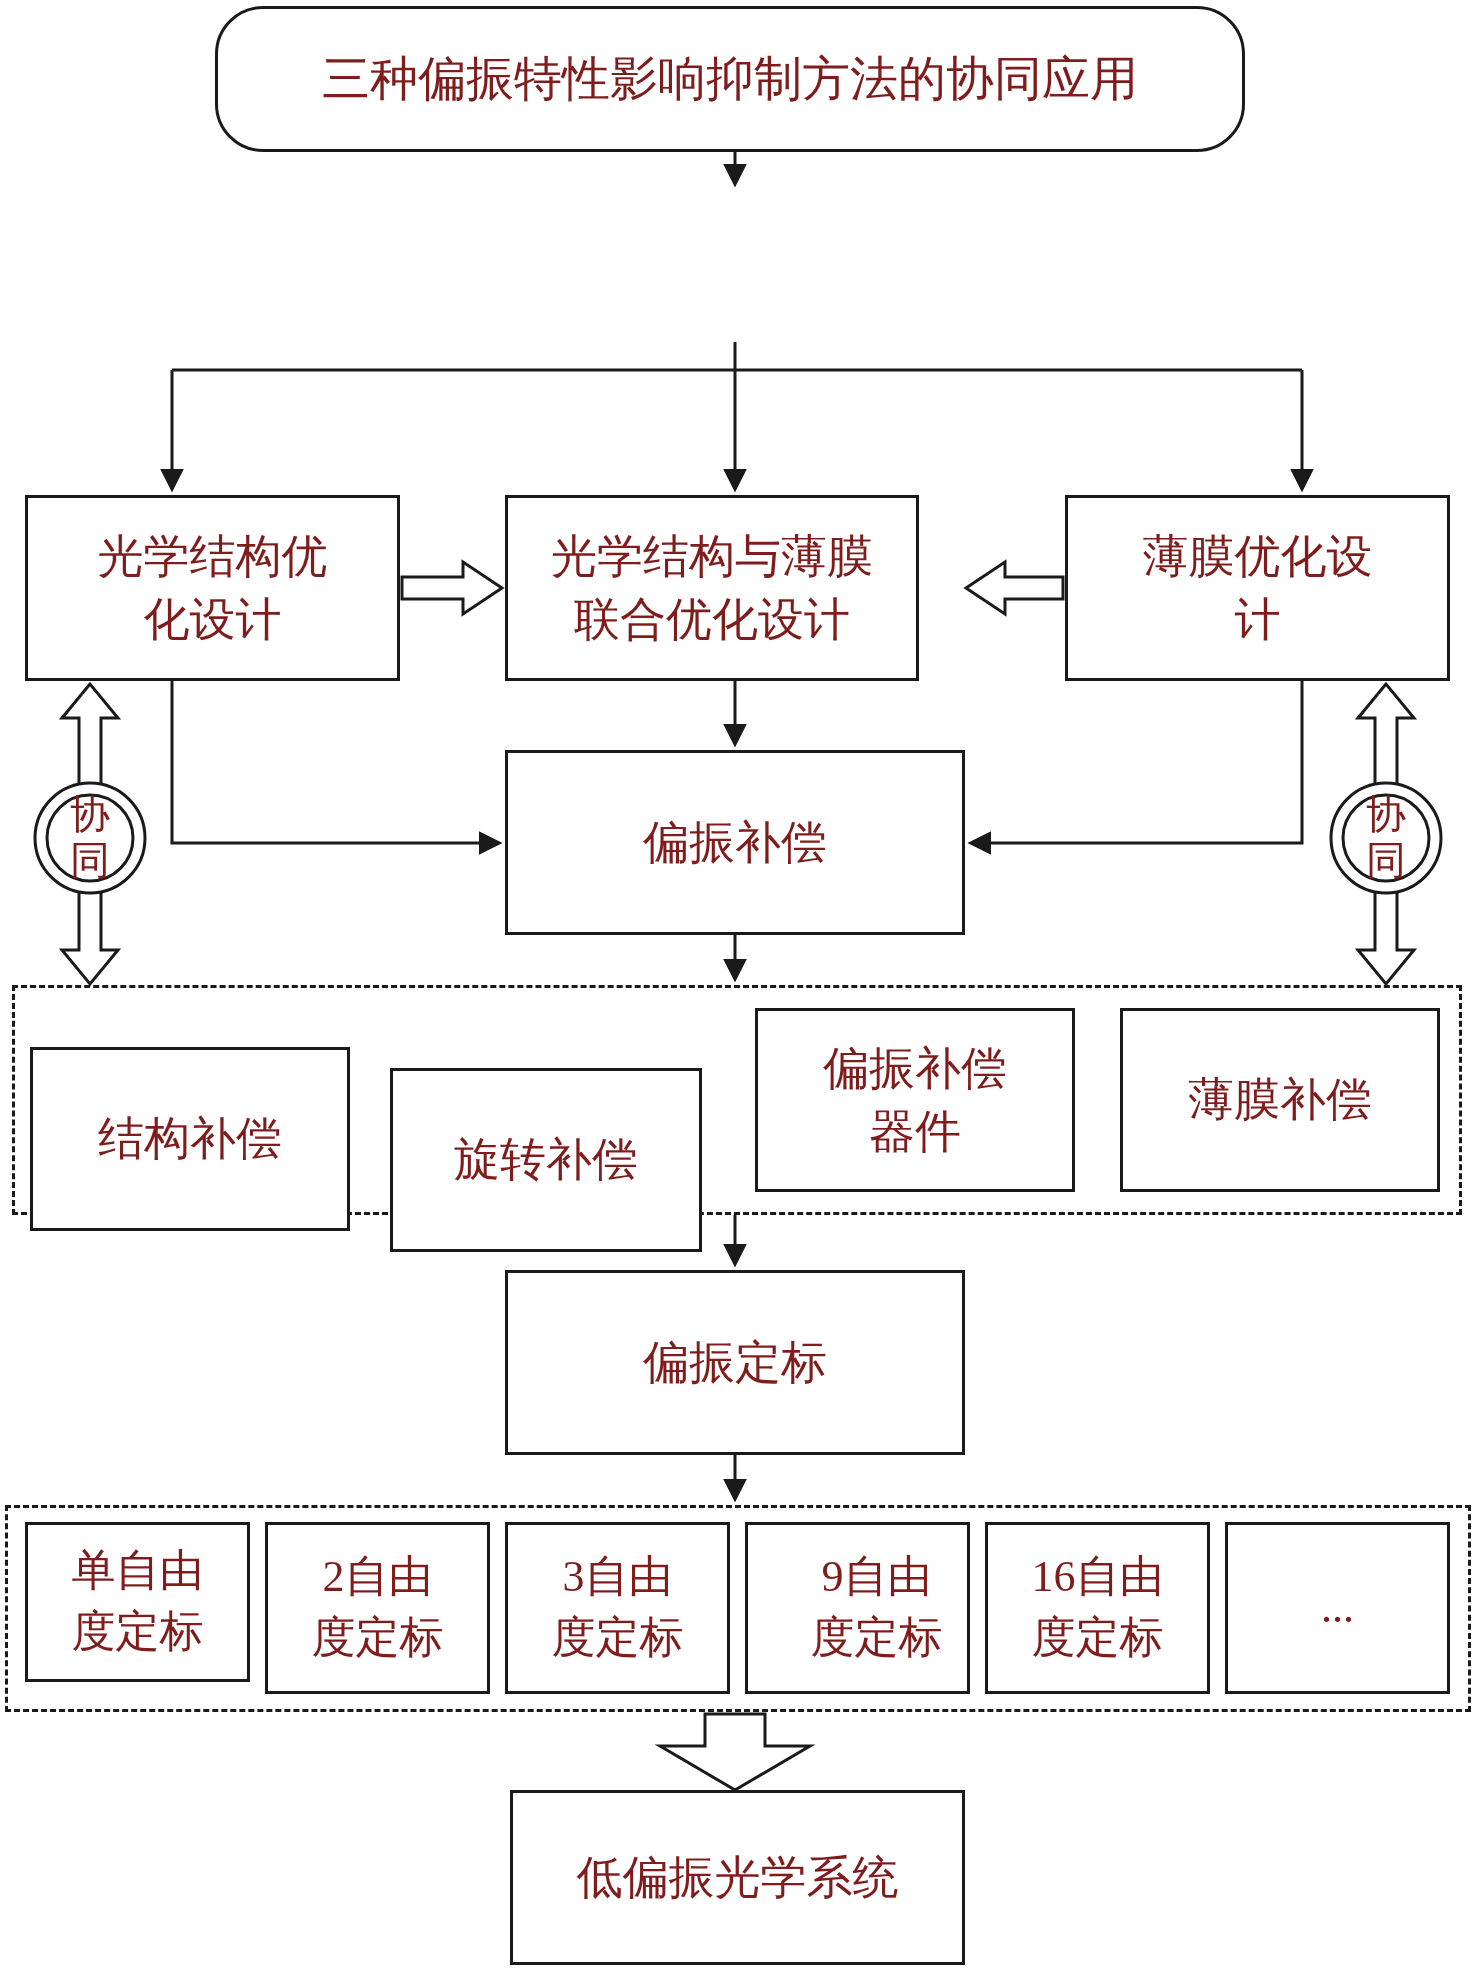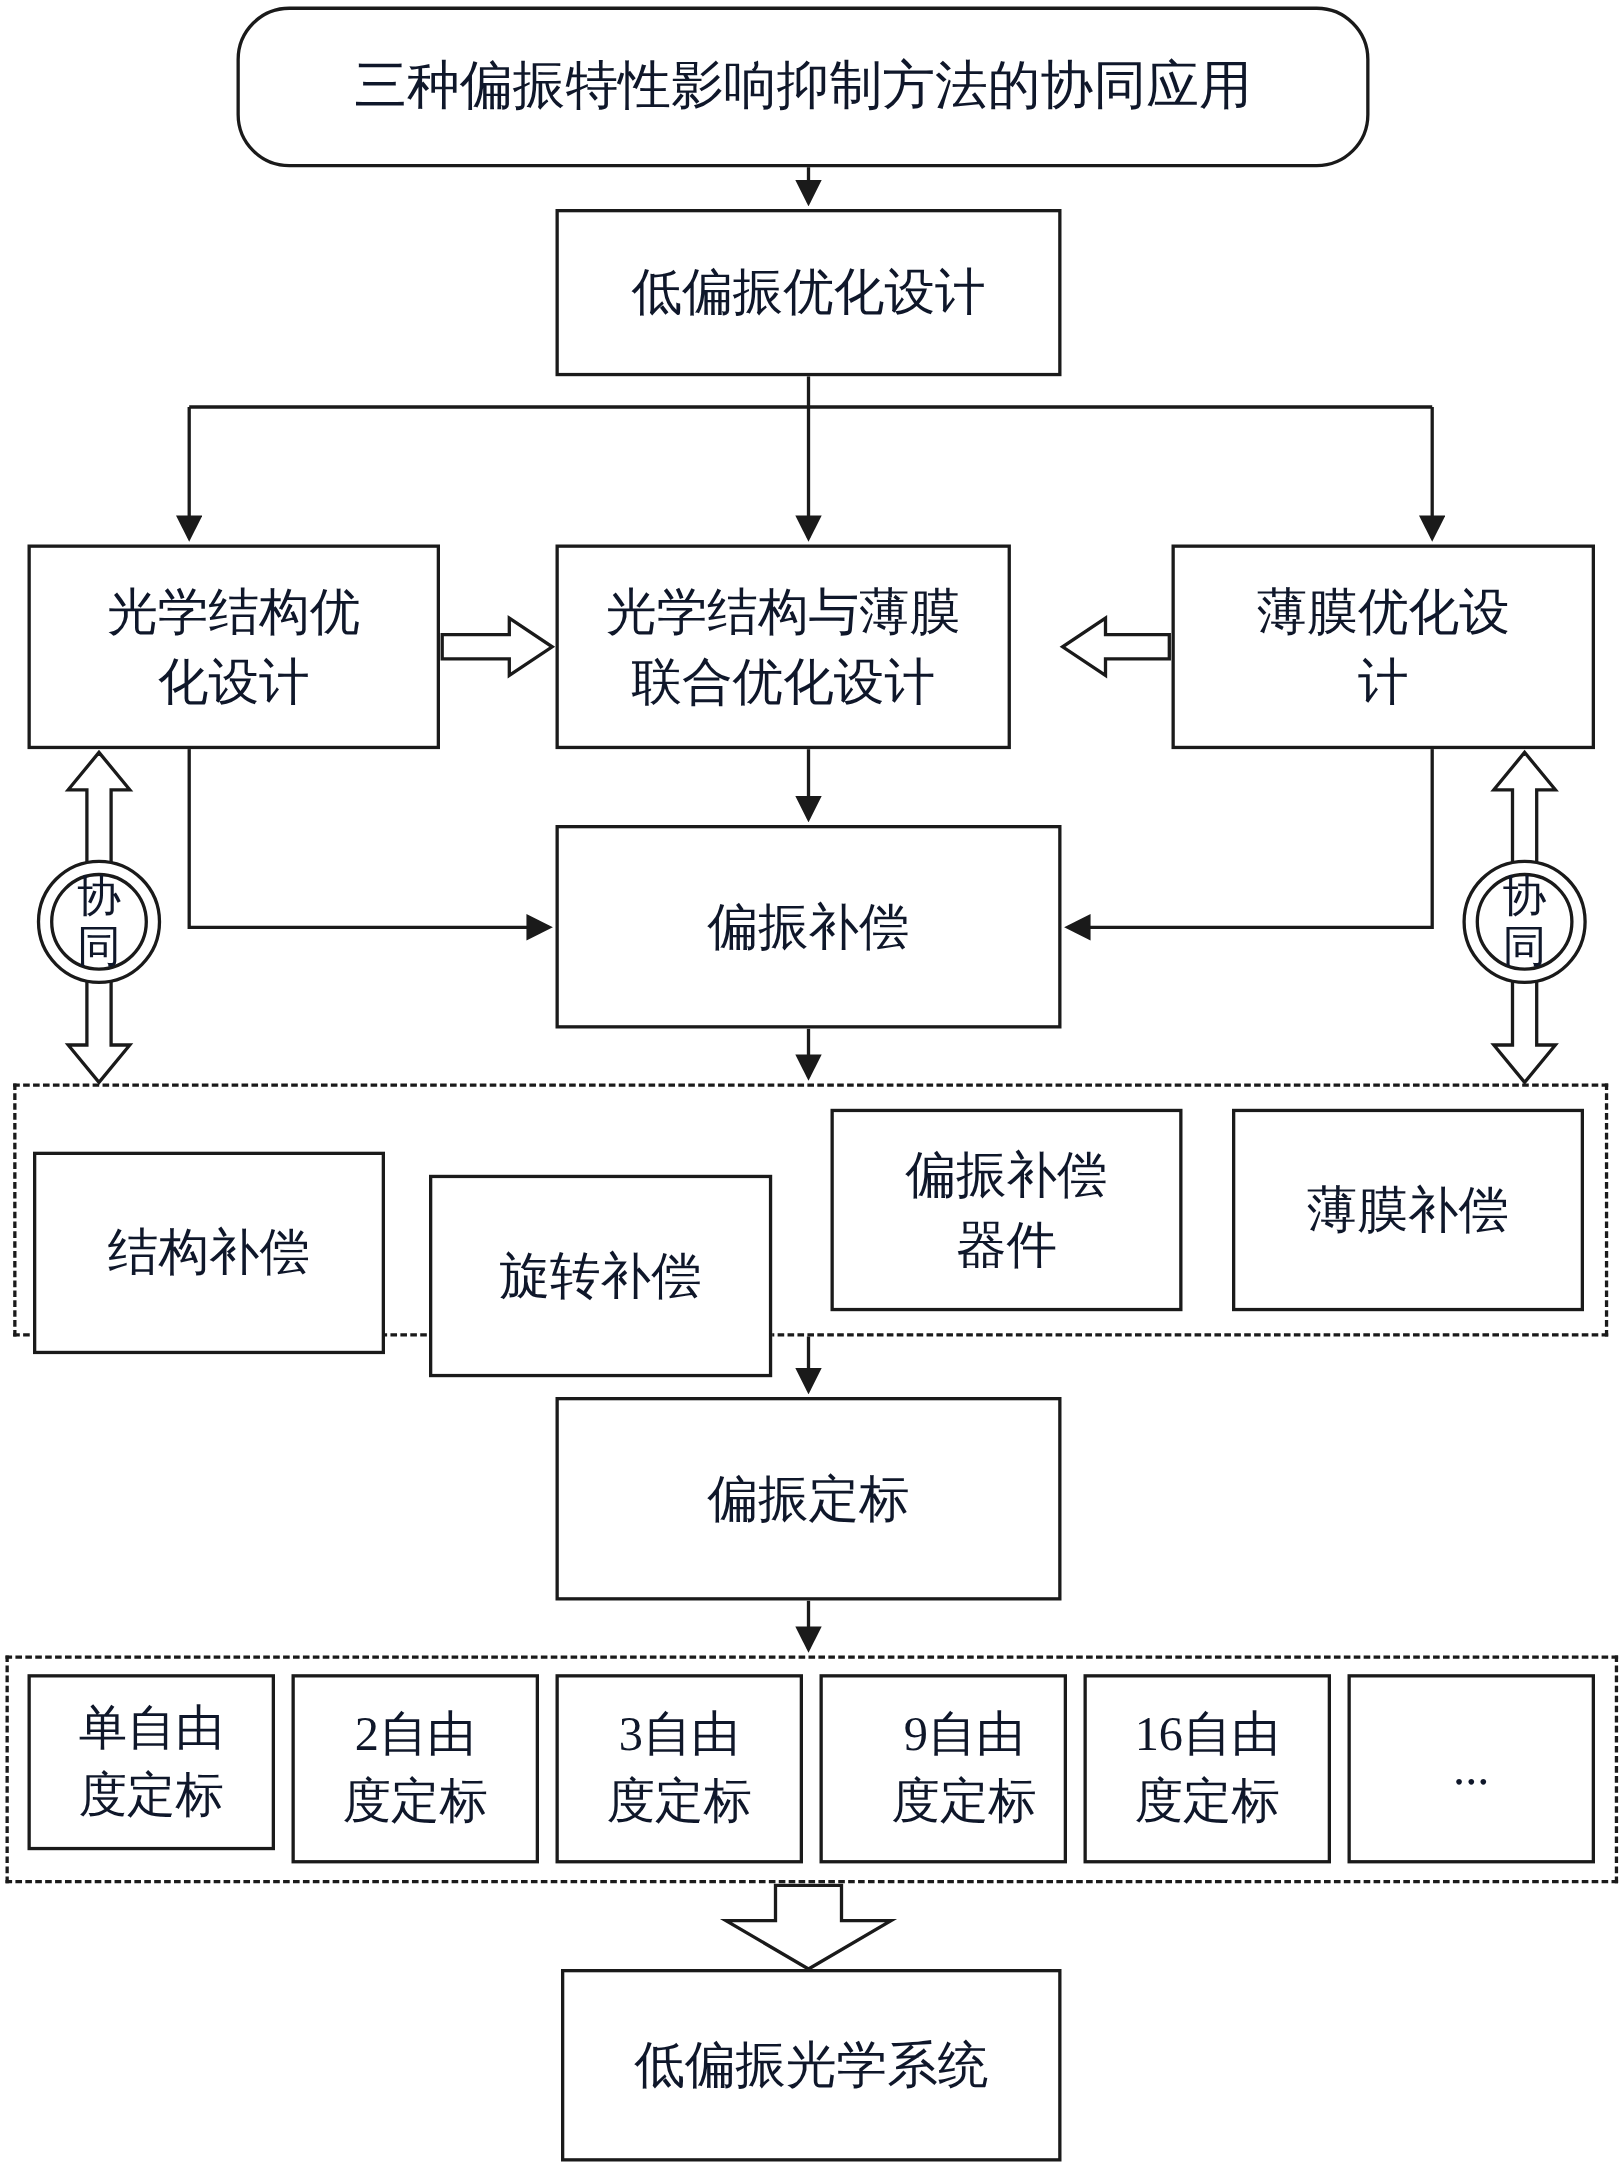--- a/index.html
+++ b/index.html
@@ -2,21 +2,21 @@
 <html><head>
 <meta charset="utf-8">
 <style>
   html, body { margin: 0; padding: 0; background: #ffffff; }
   .canvas {
     position: relative;
     width: 1476px;
     height: 1976px;
     background: #ffffff;
     font-family: "Liberation Serif", "DejaVu Serif", serif;
-    color: #0f172a;
+    color: #7f1d1d;
   }
   .layer {
     position: absolute;
     left: 0; top: 0;
     z-index: 0;
   }
   .box {
     position: absolute;
     box-sizing: border-box;
     background: #ffffff;
@@ -84,21 +84,20 @@
       <circle cx="90" cy="838" r="55"></circle>
       <circle cx="90" cy="838" r="43"></circle>
       <circle cx="1386" cy="838" r="55"></circle>
       <circle cx="1386" cy="838" r="43"></circle>
       <path d="M705,1714 L705,1746 L660,1746 L735,1790 L810,1746 L765,1746 L765,1714 Z"></path>
     </g>
   </svg>
 
   <div class="box rounded" style="left:215px; top:6px; width:1030px; height:146px;">三种偏振特性影响抑制方法的协同应用</div>
 
-  <div class="box" style="left:505px; top:190px; width:460px; height:152px;">低偏振优化设计</div>
 
   <div class="box" style="left:25px; top:495px; width:375px; height:186px;">光学结构优
 化设计</div>
   <div class="box" style="left:505px; top:495px; width:414px; height:186px;">光学结构与薄膜
 联合优化设计</div>
   <div class="box" style="left:1065px; top:495px; width:385px; height:186px;">薄膜优化设
 计</div>
 
   <div class="box" style="left:505px; top:750px; width:460px; height:185px;">偏振补偿</div>
 

